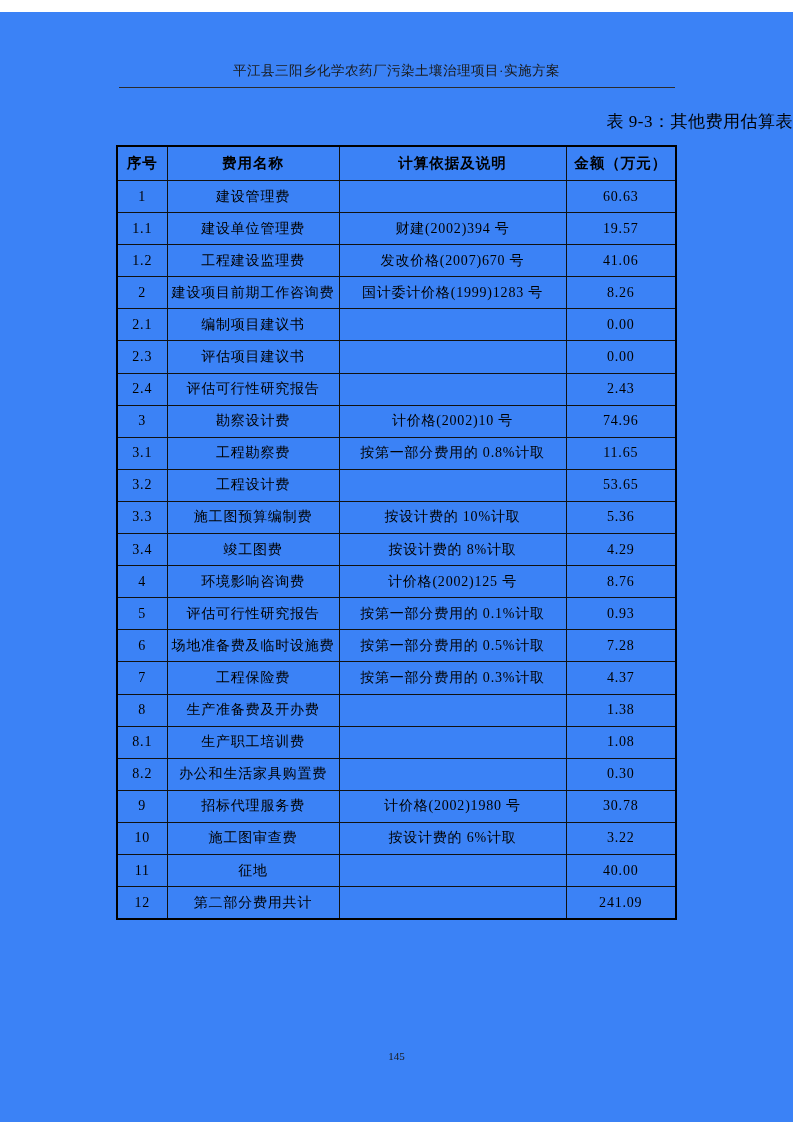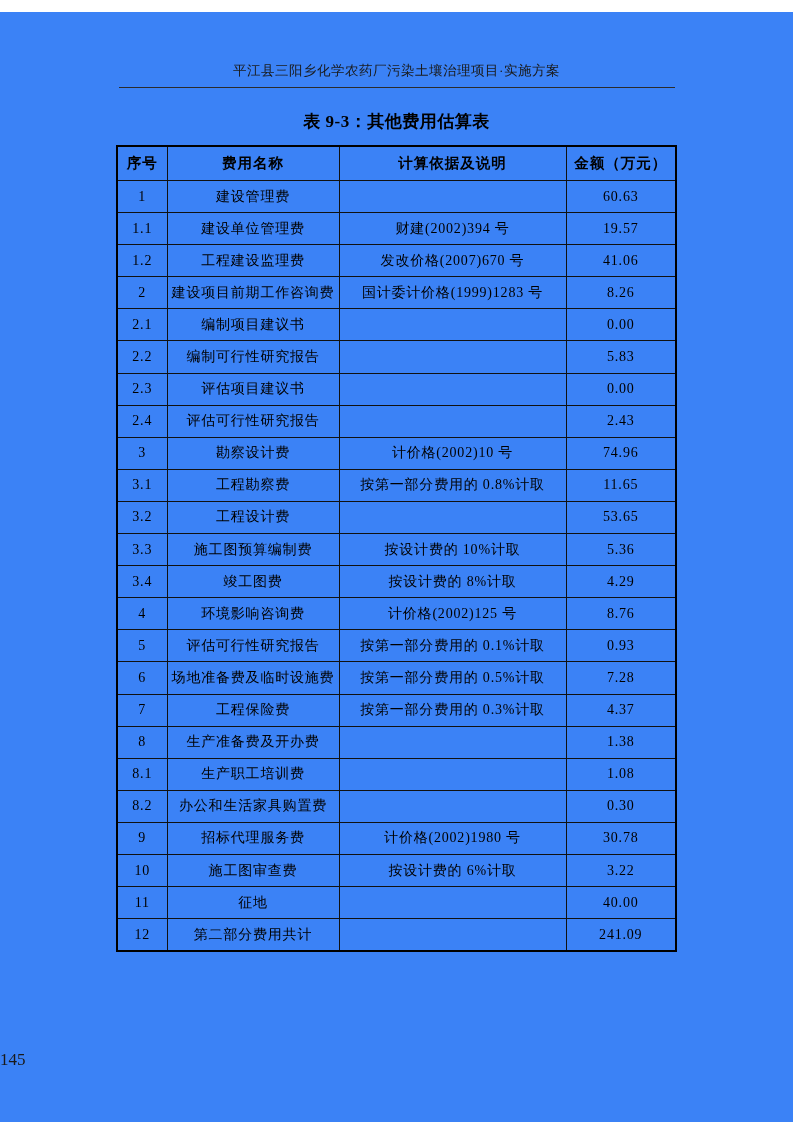--- a/index.html
+++ b/index.html
@@ -25,23 +25,23 @@
     color: #1a1a1a;
   }
   .header-rule {
     width: 556px;
     height: 0;
     border-top: 1.6px solid #2b2b2b;
     margin: 7px auto 0 auto;
   }
   .table-title {
     margin-top: 22px;
-    text-align: center;
+    text-align: right;
     font-size: 17px;
-    font-weight: bold;
+    font-weight: normal;
     letter-spacing: 0.5px;
   }
   table.cost-table {
     margin: 12px auto 0 auto;
     width: 559px;
     border-collapse: collapse;
     border: 2.4px solid #000000;
     table-layout: fixed;
   }
   table.cost-table th,
@@ -70,22 +70,22 @@
   col.c-basis  { width: 227px; }
   col.c-amount { width: 110px; }
   td[data-name="amount"], td[data-name="row-index"] {
     letter-spacing: 0;
   }
   .page-footer {
     position: absolute;
     left: 0;
     right: 0;
     top: 1038px;
-    text-align: left;
-    font-size: 17px;
+    text-align: center;
+    font-size: 11px;
     color: #1a1a1a;
   }
 </style>
 </head>
 <body>
 
 <div class="page" data-name="document-page">
 
   <div class="doc-header" data-name="document-header-title">平江县三阳乡化学农药厂污染土壤治理项目·实施方案</div>
 
@@ -133,26 +133,20 @@
           <td data-name="calc-basis">国计委计价格(1999)1283 号</td>
           <td data-name="amount">8.26</td>
         </tr>
         <tr data-name="table-row">
           <td data-name="row-index">2.1</td>
           <td data-name="fee-name">编制项目建议书</td>
           <td data-name="calc-basis"></td>
           <td data-name="amount">0.00</td>
         </tr>
         <tr data-name="table-row">
-          <td data-name="row-index">2.2</td>
-          <td data-name="fee-name">编制可行性研究报告</td>
-          <td data-name="calc-basis"></td>
-          <td data-name="amount">5.83</td>
-        </tr>
-        <tr data-name="table-row">
           <td data-name="row-index">2.3</td>
           <td data-name="fee-name">评估项目建议书</td>
           <td data-name="calc-basis"></td>
           <td data-name="amount">0.00</td>
         </tr>
         <tr data-name="table-row">
           <td data-name="row-index">2.4</td>
           <td data-name="fee-name">评估可行性研究报告</td>
           <td data-name="calc-basis"></td>
           <td data-name="amount">2.43</td>

